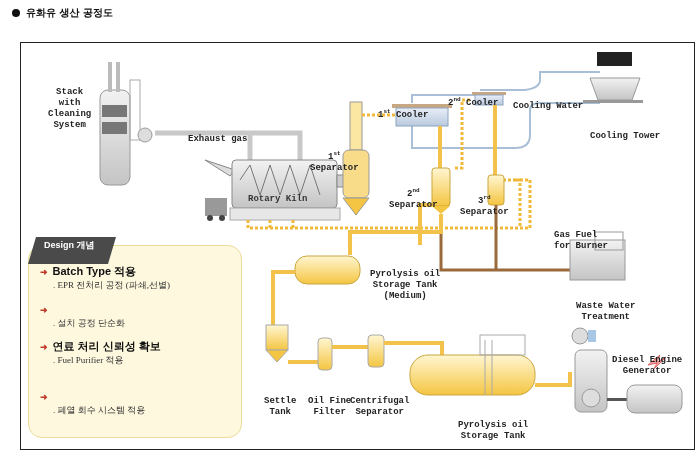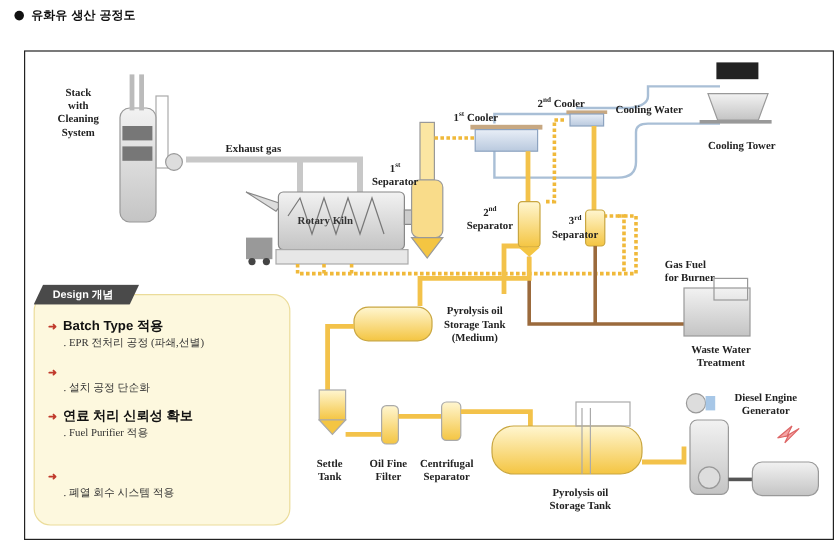--- a/index.html
+++ b/index.html
@@ -1,24 +1,24 @@
 <!DOCTYPE html>
 <html><head>
 <meta charset="utf-8">
 <style>
   html,body{margin:0;padding:0;background:#fff;}
   body{width:699px;height:455px;position:relative;overflow:hidden;font-family:"DejaVu Sans","Liberation Sans",sans-serif;}
   .title{position:absolute;left:12px;top:6px;font-size:10px;font-weight:bold;color:#111;display:flex;align-items:center;gap:6px;}
   .title .dot{width:8px;height:8px;border-radius:50%;background:#111;display:inline-block;}
   .frame{position:absolute;left:20px;top:42px;width:675px;height:408px;border:1.5px solid #222;box-sizing:border-box;}
   svg.diagram{position:absolute;left:0;top:0;}
-  .lbl{position:absolute;font-family:Liberation Serif, serif;font-weight:bold;font-size:9px;color:#222;text-align:center;line-height:11px;white-space:nowrap;}
+  .lbl{position:absolute;font-family:Liberation Mono, monospace;font-weight:bold;font-size:9px;color:#222;text-align:center;line-height:11px;white-space:nowrap;margin-top:15px;}
   .lbl sup{font-size:6px;}
   .design{position:absolute;left:28px;top:245px;width:214px;height:193px;background:#fdf8de;border:1.5px solid #ebdc9a;border-radius:14px;box-sizing:border-box;}
-  .design-tab{position:absolute;left:28px;top:237px;width:88px;height:17px;background:#4a4a4a;color:#fff;font-size:9px;font-weight:bold;font-family:"Liberation Sans",sans-serif;line-height:17px;padding-left:16px;box-sizing:border-box;clip-path:polygon(8px 0,100% 0,calc(100% - 8px) 100%,0 100%);}
+  .design-tab{position:absolute;left:28px;top:237px;width:88px;height:27px;background:#4a4a4a;color:#fff;font-size:9px;font-weight:bold;font-family:"Liberation Sans",sans-serif;line-height:17px;padding-left:16px;box-sizing:border-box;clip-path:polygon(8px 0,100% 0,calc(100% - 8px) 100%,0 100%);}
   .dsec{position:absolute;left:40px;font-family:"Liberation Sans",sans-serif;}
   .dhead{font-size:11px;font-weight:bold;color:#111;display:flex;align-items:center;gap:5px;height:15px;}
   .arrow{color:#c0392b;font-size:9px;}
   .ditem{font-size:9px;color:#333;padding-left:13px;line-height:13px;font-family:Liberation Serif, serif;}
 </style>
 </head>
 <body>
 
 <div class="title">
   <span class="dot"></span>
@@ -228,21 +228,21 @@
   <div>Filter</div>
 </div>
 <div class="lbl" style="left:350px;top:381px;">
   <div>Centrifugal</div>
   <div>Separator</div>
 </div>
 <div class="lbl" style="left:458px;top:405px;">
   <div>Pyrolysis oil</div>
   <div>Storage Tank</div>
 </div>
-<div class="lbl" style="left:612px;top:326px;">
+<div class="lbl" style="left:612px;top:340px;">
   <div>Diesel Engine</div>
   <div>Generator</div>
 </div>
 
 <div class="design"></div>
 <div class="design-tab">Design 개념</div>
 
 <div class="dsec" style="top:264px;">
   <div class="dhead">
       <span class="arrow">➜</span>

